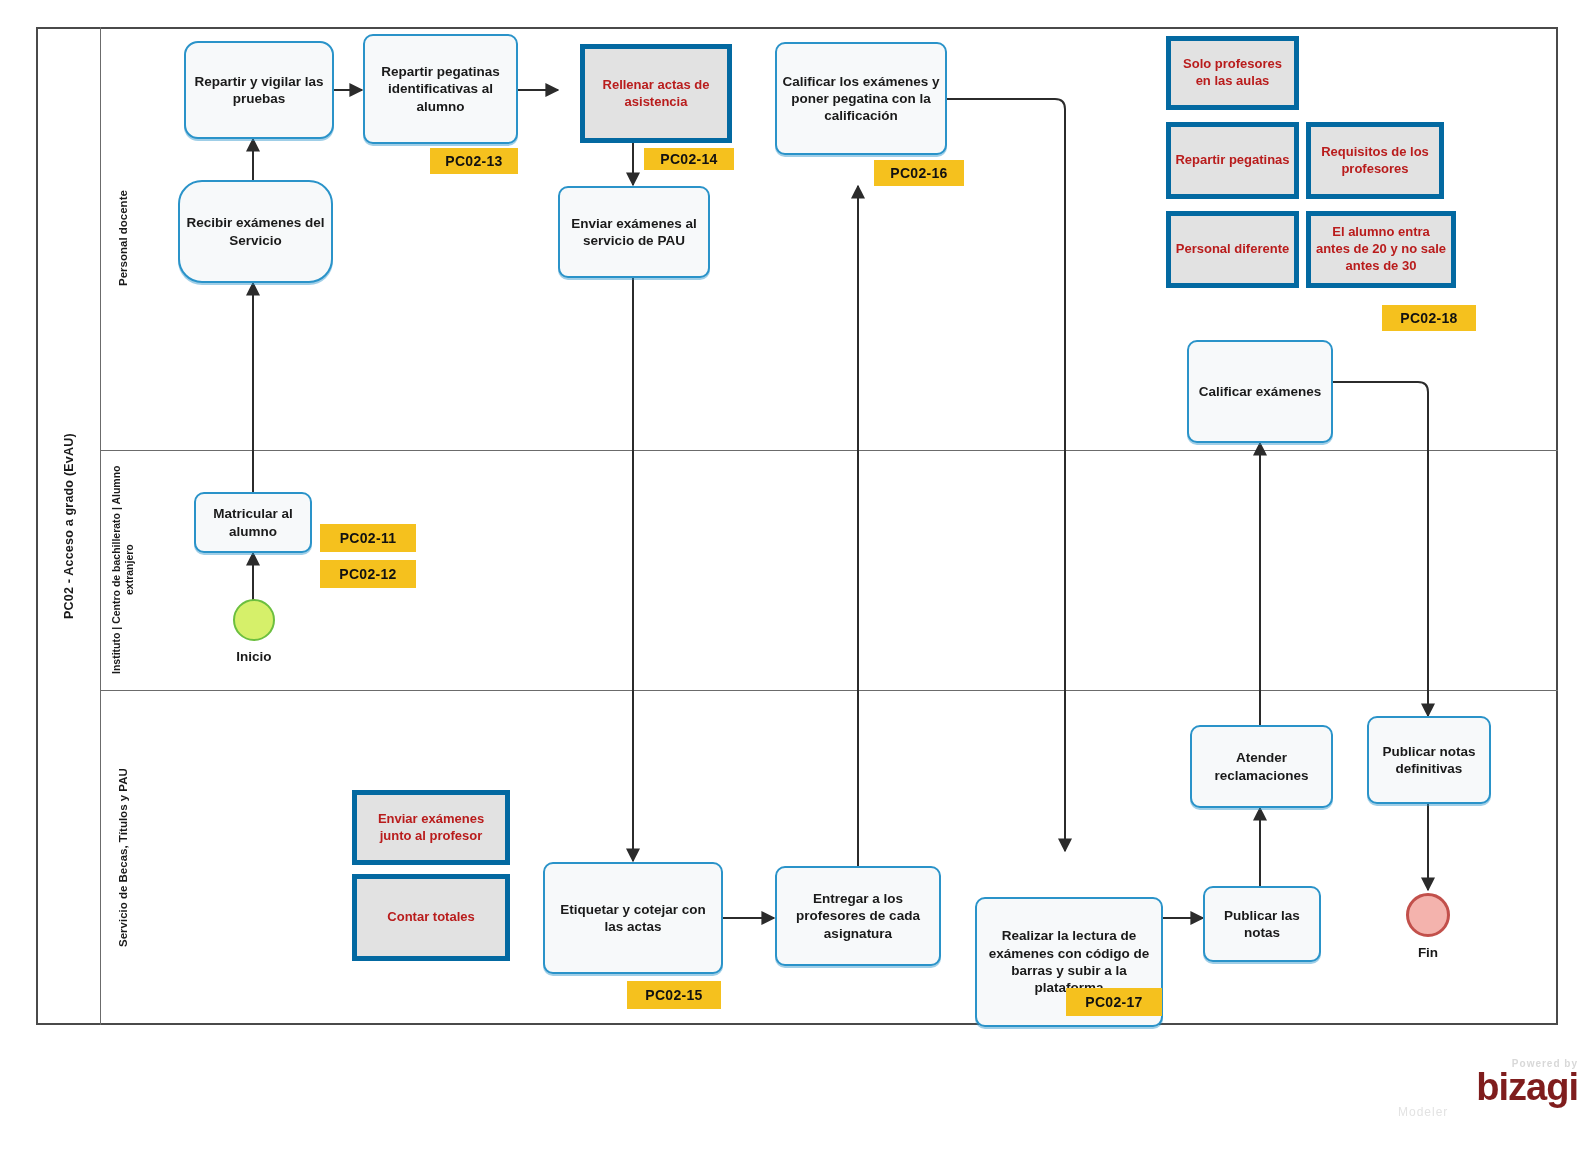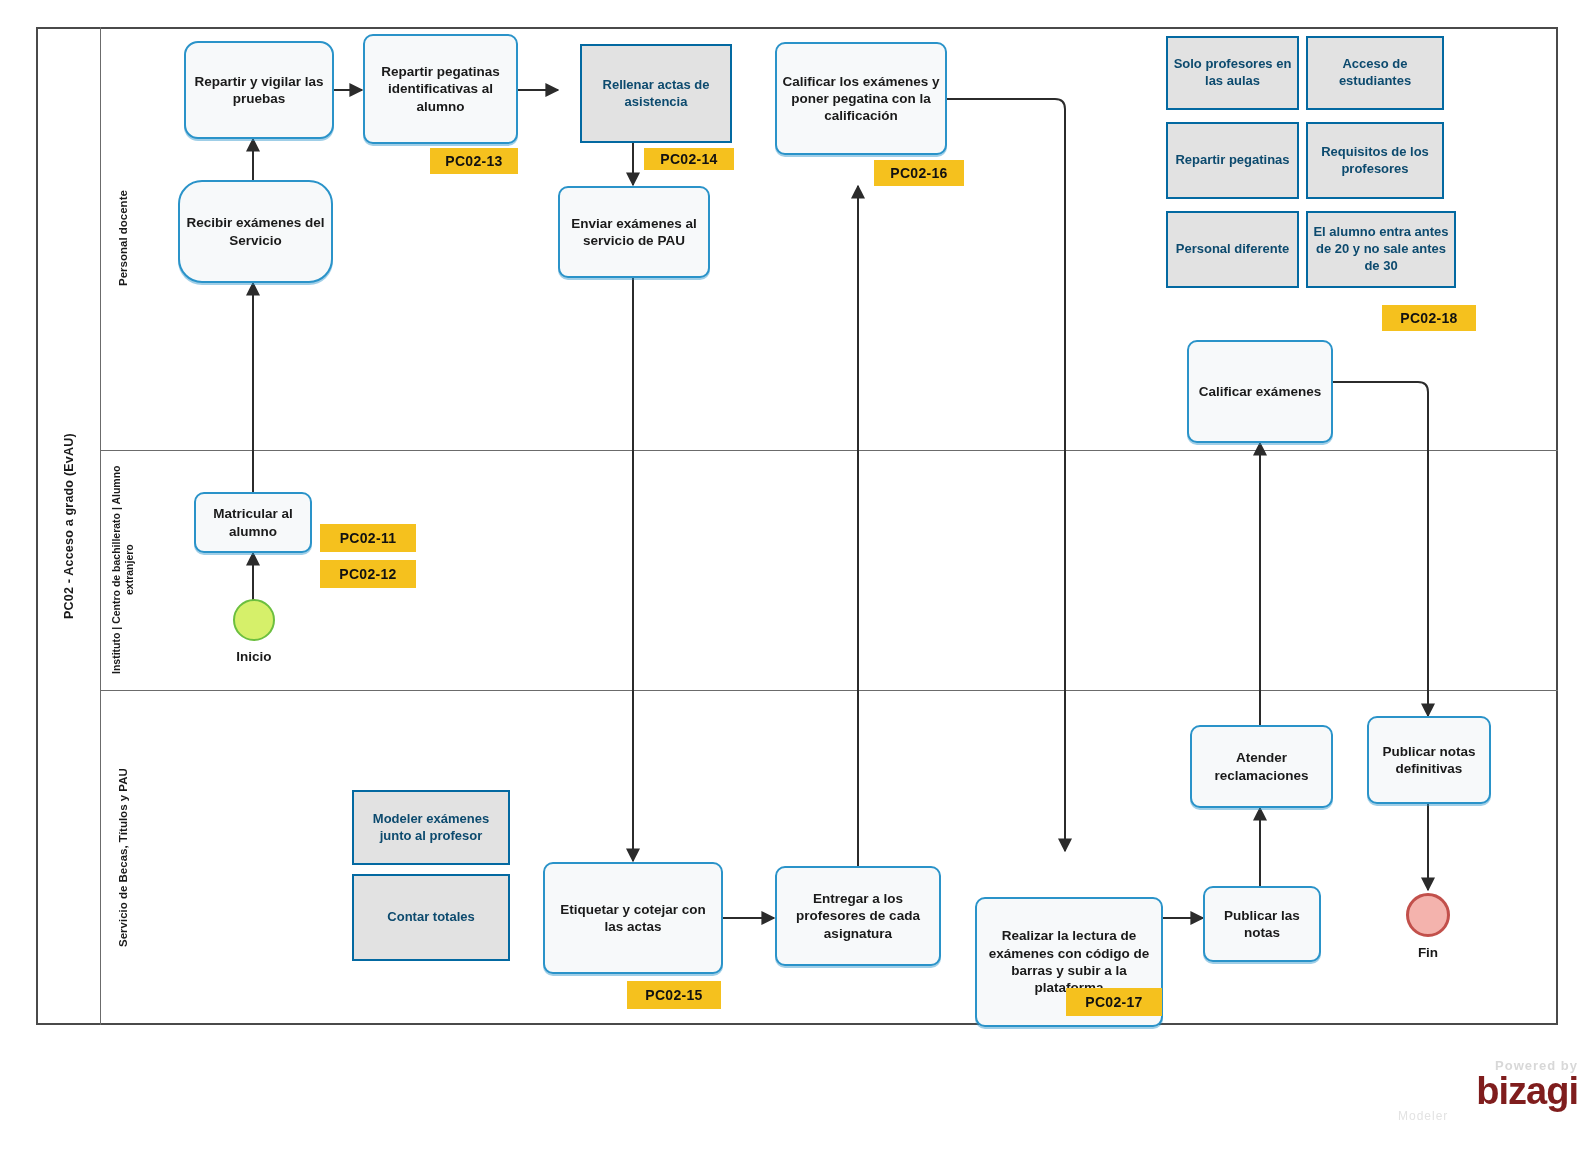--- a/index.html
+++ b/index.html
@@ -15,36 +15,36 @@
   .lane-label{position:absolute;display:flex;align-items:center;justify-content:center;
      writing-mode:vertical-rl;transform:rotate(180deg);font-size:11.5px;font-weight:bold;color:#1a1a1a;
      text-align:center;box-sizing:border-box;border-right:1.3px solid #6b6b6b;line-height:1.25;}
   .lane-div{position:absolute;height:1.3px;background:#6b6b6b;}
 
   
   .task{position:absolute;box-sizing:border-box;border:2.4px solid #2a93c9;border-radius:10px;
      background:#f7f9fa;display:flex;align-items:center;justify-content:center;text-align:center;
      font-size:13.5px;font-weight:bold;color:#1a1a1a;line-height:1.28;padding:3px 5px;
      box-shadow:0 2px 0 rgba(42,147,201,.45);}
-  .note{position:absolute;box-sizing:border-box;background:#e2e2e2;border:2px solid #0369a1;
+  .note{position:absolute;box-sizing:border-box;background:#e2e2e2;border:5px solid #0369a1;
      display:flex;align-items:center;justify-content:center;text-align:center;
-     font-size:13px;font-weight:bold;color:#0c4a6e;line-height:1.3;padding:12px 4px;}
+     font-size:13px;font-weight:bold;color:#b91c1c;line-height:1.3;padding:12px 4px;}
   .tag{position:absolute;box-sizing:border-box;background:#f5c11e;color:#111;
      font-size:14px;font-weight:bold;display:flex;align-items:center;justify-content:center;
      letter-spacing:.3px;}
 
   
   .ev{position:absolute;border-radius:50%;box-sizing:border-box;}
   .ev-start{border:2.5px solid #6cbf3f;background:#d6f06a;}
   .ev-end{border:3.5px solid #c2504b;background:#f4b3ad;}
   .ev-label{position:absolute;font-size:13.5px;font-weight:bold;color:#1a1a1a;text-align:center;}
 
   
   .wm{position:absolute;text-align:right;}
-  .wm-pw{font-size:13px;color:#d8d8d8;letter-spacing:1px;font-weight:bold;}
+  .wm-pw{font-size:10px;color:#d8d8d8;letter-spacing:1px;font-weight:bold;}
   .wm-main{font-size:38px;color:#7f1d1d;font-weight:bold;letter-spacing:-1px;line-height:.95;}
   .wm-sub{font-size:12px;color:#e3e3e3;letter-spacing:1px;}
 </style>
 </head>
 <body>
 
 <div id="canvas">
 
   <div class="pool-frame" style="left:36px;top:27px;width:1522px;height:998px;"></div>
 
@@ -107,39 +107,38 @@
 
   <div class="task" style="left:558px;top:186px;width:152px;height:92px;">Enviar exámenes al servicio de PAU</div>
 
   <div class="task" style="left:775px;top:42px;width:172px;height:113px;">Calificar los exámenes y poner pegatina con la calificación</div>
 
   <div class="tag" style="left:430px;top:148px;width:88px;height:26px;">PC02-13</div>
   <div class="tag" style="left:644px;top:148px;width:90px;height:22px;">PC02-14</div>
   <div class="tag" style="left:874px;top:160px;width:90px;height:26px;">PC02-16</div>
 
   <div class="note" style="left:1166px;top:36px;width:133px;height:74px;">Solo profesores en las aulas</div>
-  <div class="note" style="left:1306px;top:36px;width:138px;height:74px;">Acceso de estudiantes</div>
   <div class="note" style="left:1166px;top:122px;width:133px;height:77px;">Repartir pegatinas</div>
   <div class="note" style="left:1306px;top:122px;width:138px;height:77px;">Requisitos de los profesores</div>
   <div class="note" style="left:1166px;top:211px;width:133px;height:77px;">Personal diferente</div>
   <div class="note" style="left:1306px;top:211px;width:150px;height:77px;">El alumno entra antes de 20 y no sale antes de 30</div>
 
   <div class="tag" style="left:1382px;top:305px;width:94px;height:26px;">PC02-18</div>
 
   <div class="task" style="left:1187px;top:340px;width:146px;height:103px;">Calificar exámenes</div>
 
   <div class="task" style="left:194px;top:492px;width:118px;height:61px;">Matricular al alumno</div>
 
   <div class="tag" style="left:320px;top:524px;width:96px;height:28px;">PC02-11</div>
   <div class="tag" style="left:320px;top:560px;width:96px;height:28px;">PC02-12</div>
 
   <div class="ev ev-start" style="left:233px;top:599px;width:42px;height:42px;"></div>
   <div class="ev-label" style="left:204px;top:649px;width:100px;">Inicio</div>
 
-  <div class="note" style="left:352px;top:790px;width:158px;height:75px;">Modeler exámenes junto al profesor</div>
+  <div class="note" style="left:352px;top:790px;width:158px;height:75px;">Enviar exámenes junto al profesor</div>
   <div class="note" style="left:352px;top:874px;width:158px;height:87px;">Contar totales</div>
 
   <div class="task" style="left:543px;top:862px;width:180px;height:112px;">Etiquetar y cotejar con las actas</div>
   <div class="tag" style="left:627px;top:981px;width:94px;height:28px;">PC02-15</div>
 
   <div class="task" style="left:775px;top:866px;width:166px;height:100px;">Entregar a los profesores  de cada asignatura</div>
 
   <div class="task" style="left:975px;top:849px;width:188px;height:130px;margin-top:48px;">Realizar la lectura de exámenes con código de barras y subir a la plataforma</div>
   <div class="tag" style="left:1066px;top:988px;width:96px;height:28px;">PC02-17</div>
 

